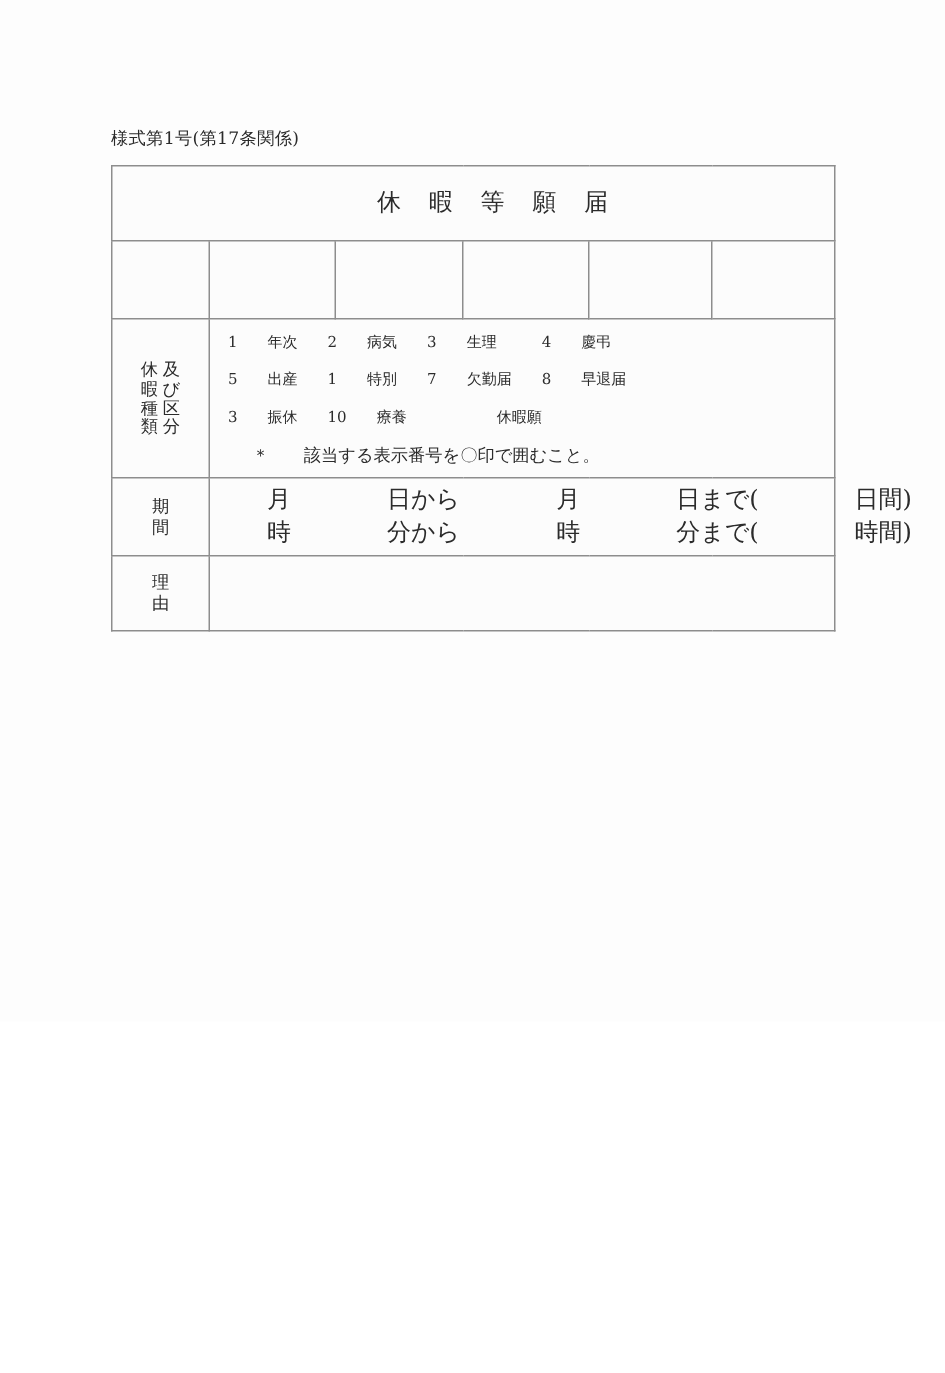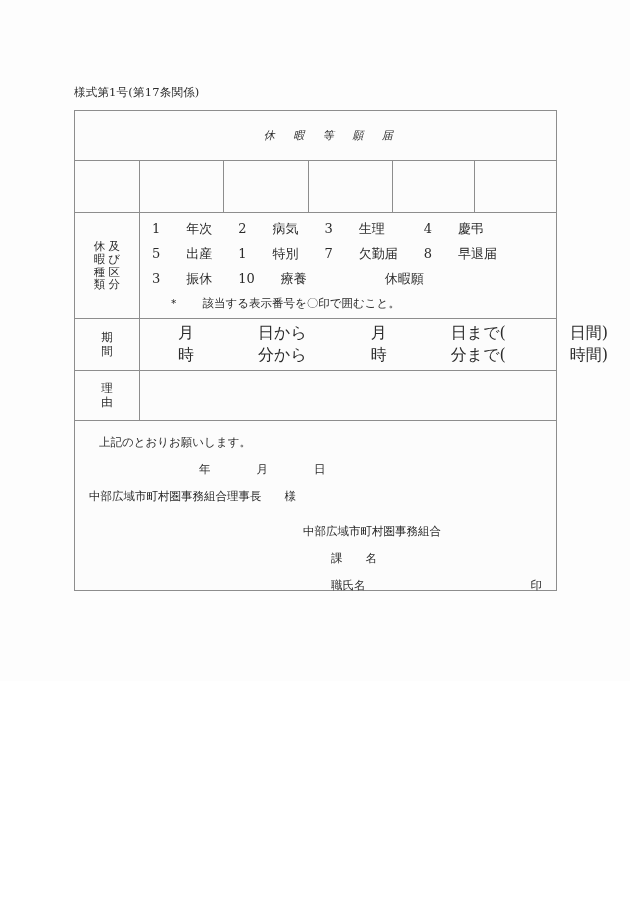--- a/index.html
+++ b/index.html
@@ -47,25 +47,24 @@
     vertical-align: middle;
     font-size: 11.5px;
   }
 
   
   .title-cell {
     height: 49px;
     text-align: center;
   }
   .title-text {
-    font-size: 11px;
+    font-size: 16px;
     letter-spacing: 0.5px;
     display: inline-block;
     padding-left: 26px;
-    font-style: italic;
   }
   .title-text span { display: inline-block; }
   .title-text .sp { width: 18px; }
 
   
   .approver-head {
     height: 49px;
     text-align: center;
     font-size: 11.5px;
   }
@@ -94,21 +93,21 @@
     display: flex;
     flex-direction: column;
     align-items: center;
     font-size: 11.5px;
     line-height: 1.2;
   }
 
   
   .leave-cell { height: 105px; padding: 6px 0 4px 0; }
   .leave-line {
-    font-size: 13px;
+    font-size: 10px;
     line-height: 1.0;
     padding: 0 0 0 12px;
     height: 25px;
     display: flex;
     align-items: center;
     white-space: pre;
     text-align: right;
   }
   .leave-note {
     font-size: 11.5px;
@@ -263,27 +262,16 @@
     <tr>
       <td class="label-cell">
         <div class="vlabel-single">
           <span>理</span>
           <span>由</span>
         </div>
       </td>
       <td class="reason-cell" colspan="5"></td>
     </tr>
 
-    <tr>
-      <td class="footer-cell" colspan="6">
-        <div class="footer-request">上記のとおりお願いします。</div>
-        <div class="footer-date">年　　　　月　　　　日</div>
-        <div class="footer-addressee">中部広域市町村圏事務組合理事長　　様</div>
-        <div class="footer-org">中部広域市町村圏事務組合</div>
-        <div class="footer-section">課　　名</div>
-        <div class="footer-signature">職氏名</div>
-        <div class="footer-seal">印</div>
-      </td>
-    </tr>
   </tbody>
     </table>
 
 </div>
 
 </body></html>

